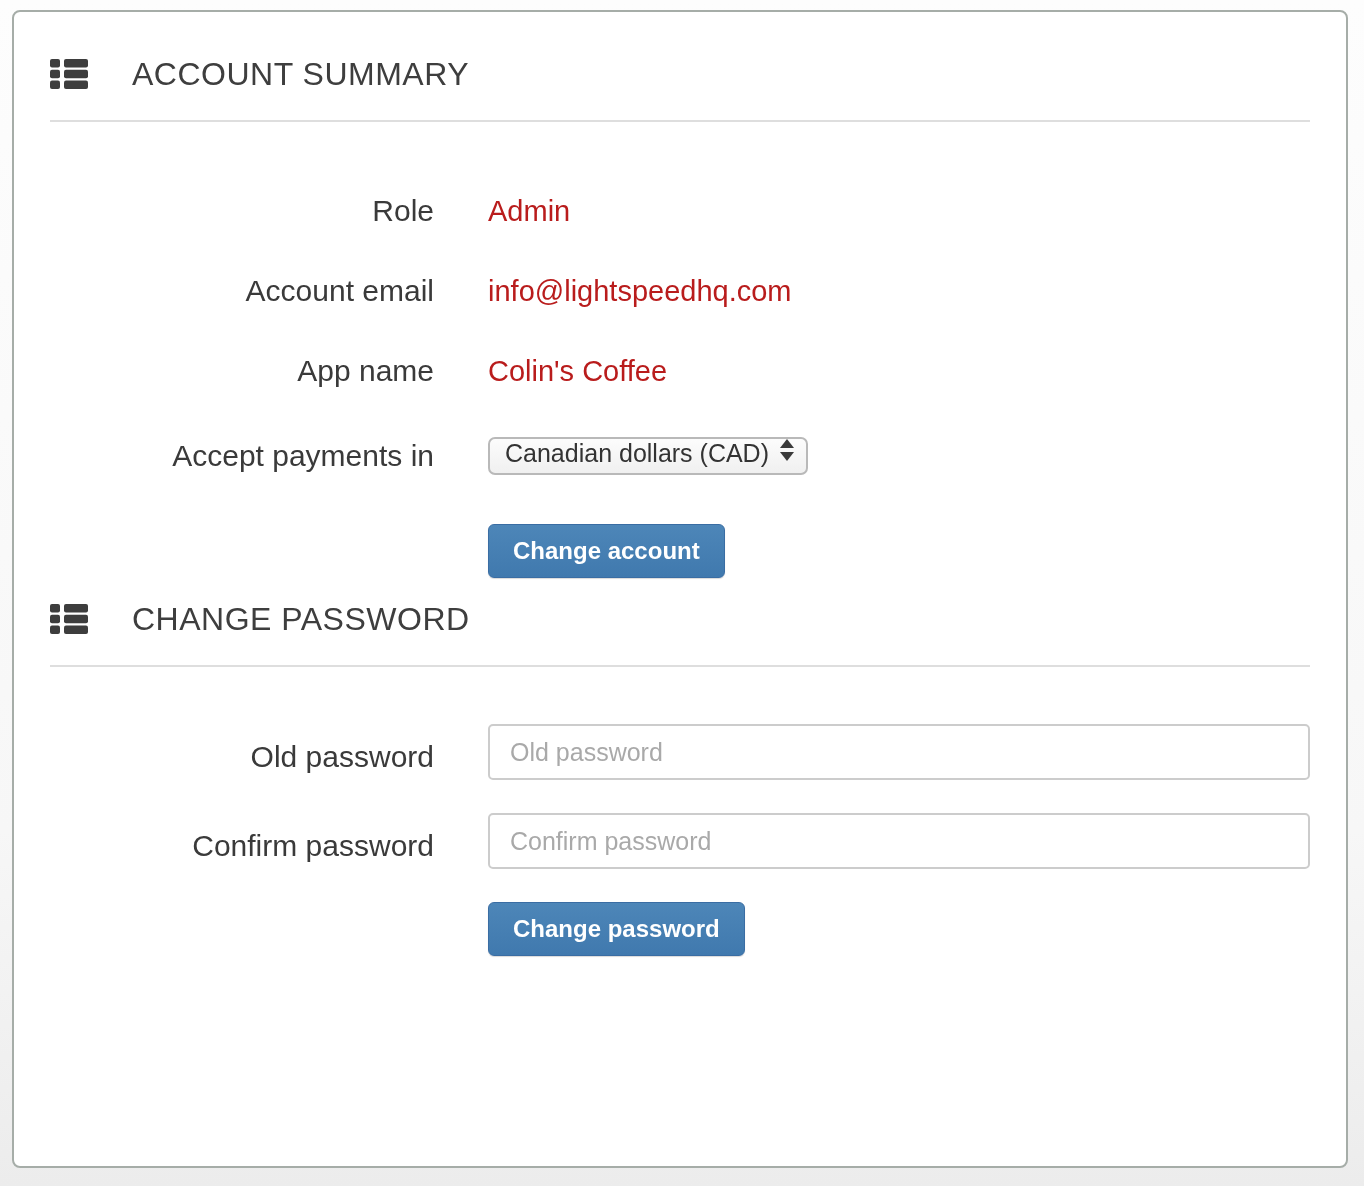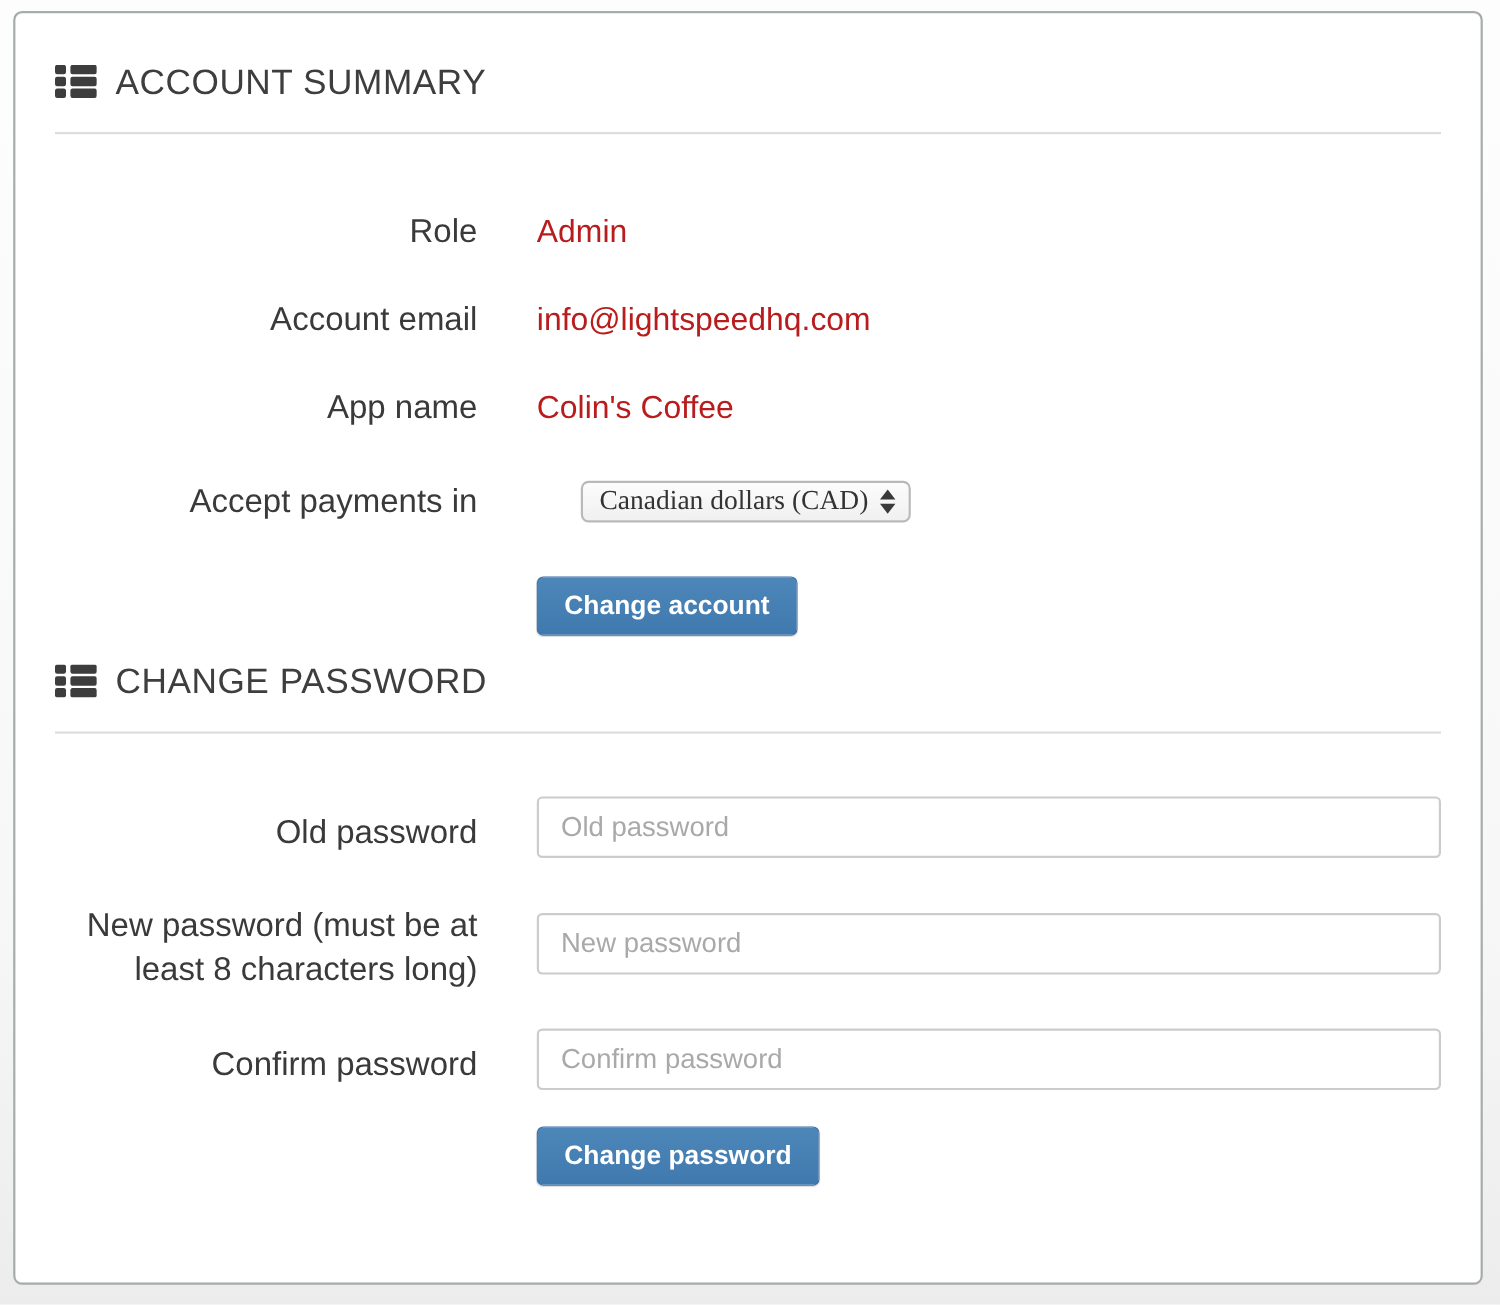--- a/index.html
+++ b/index.html
@@ -14,21 +14,21 @@
     margin: 10px 16px 18px 12px;
     background: #ffffff;
     border: 2px solid #a6ada8;
     border-radius: 8px;
     padding: 42px 36px 78px 36px;
     min-height: 1158px;
   }
   .section-header {
     display: flex;
     align-items: center;
-    gap: 17px;
+    gap: 44px;
     height: 40px;
   }
   .section-header h1 {
     font-size: 32px;
     font-weight: 400;
     color: #3e3e3e;
     letter-spacing: 0.5px;
   }
   .list-icon { display: inline-flex; width: 38px; height: 30px; }
   .divider {
@@ -47,32 +47,31 @@
     flex: none;
   }
   .row .value {
     margin-left: 54px;
     font-size: 29px;
     line-height: 40px;
     color: #b91c1c;
   }
   .row.static { align-items: baseline; }
   .row.static .label, .row.static .value { line-height: 30px; }
-  .row.select-row { align-items: center; margin-bottom: 4px; gap: 40px; }
+  .row.select-row { align-items: center; margin-bottom: 4px; }
   .select-box {
     margin-left: 54px;
     display: inline-flex;
-    align-items: center;
+    align-items: flex-start;
     height: 38px;
     padding: 0 12px 0 15px;
     border: 2px solid #b9b9b9;
     border-radius: 7px;
     background: linear-gradient(180deg, #fcfcfc, #f0f0f0);
     cursor: default;
-    font-family: Liberation Serif, serif;
   }
   .select-box .select-text { font-size: 25px; color: #333333; white-space: nowrap; }
   .select-arrows { display: inline-flex; flex-direction: column; gap: 4px; margin-left: 11px; }
   .arrow-up   { width:0; height:0; border-left:7px solid transparent; border-right:7px solid transparent; border-bottom:9px solid #3a3a3a; }
   .arrow-down { width:0; height:0; border-left:7px solid transparent; border-right:7px solid transparent; border-top:9px solid #3a3a3a; }
   .btn-row { margin-left: 438px; }
   .btn-primary {
     display: inline-block;
     border: 1px solid #3a6da3;
     border-radius: 6px;
@@ -177,24 +176,20 @@
       <h1>CHANGE PASSWORD</h1>
     </div>
     <hr class="divider">
 
     <div class="form-pw">
       <div class="row input-row">
         <div class="label">Old password</div>
         <input type="password" class="text-input" placeholder="Old password" style="">
       </div>
       <div class="row input-row">
-        <div class="label">New password (must be at least 8 characters long)</div>
-        <input type="password" class="text-input" placeholder="New password" style="">
-      </div>
-      <div class="row input-row">
         <div class="label">Confirm password</div>
         <input type="password" class="text-input" placeholder="Confirm password" style="">
       </div>
 
       <div class="btn-row pw-btn-row">
         <button class="btn-primary">Change password</button>
       </div>
     </div>
   </section>
 

